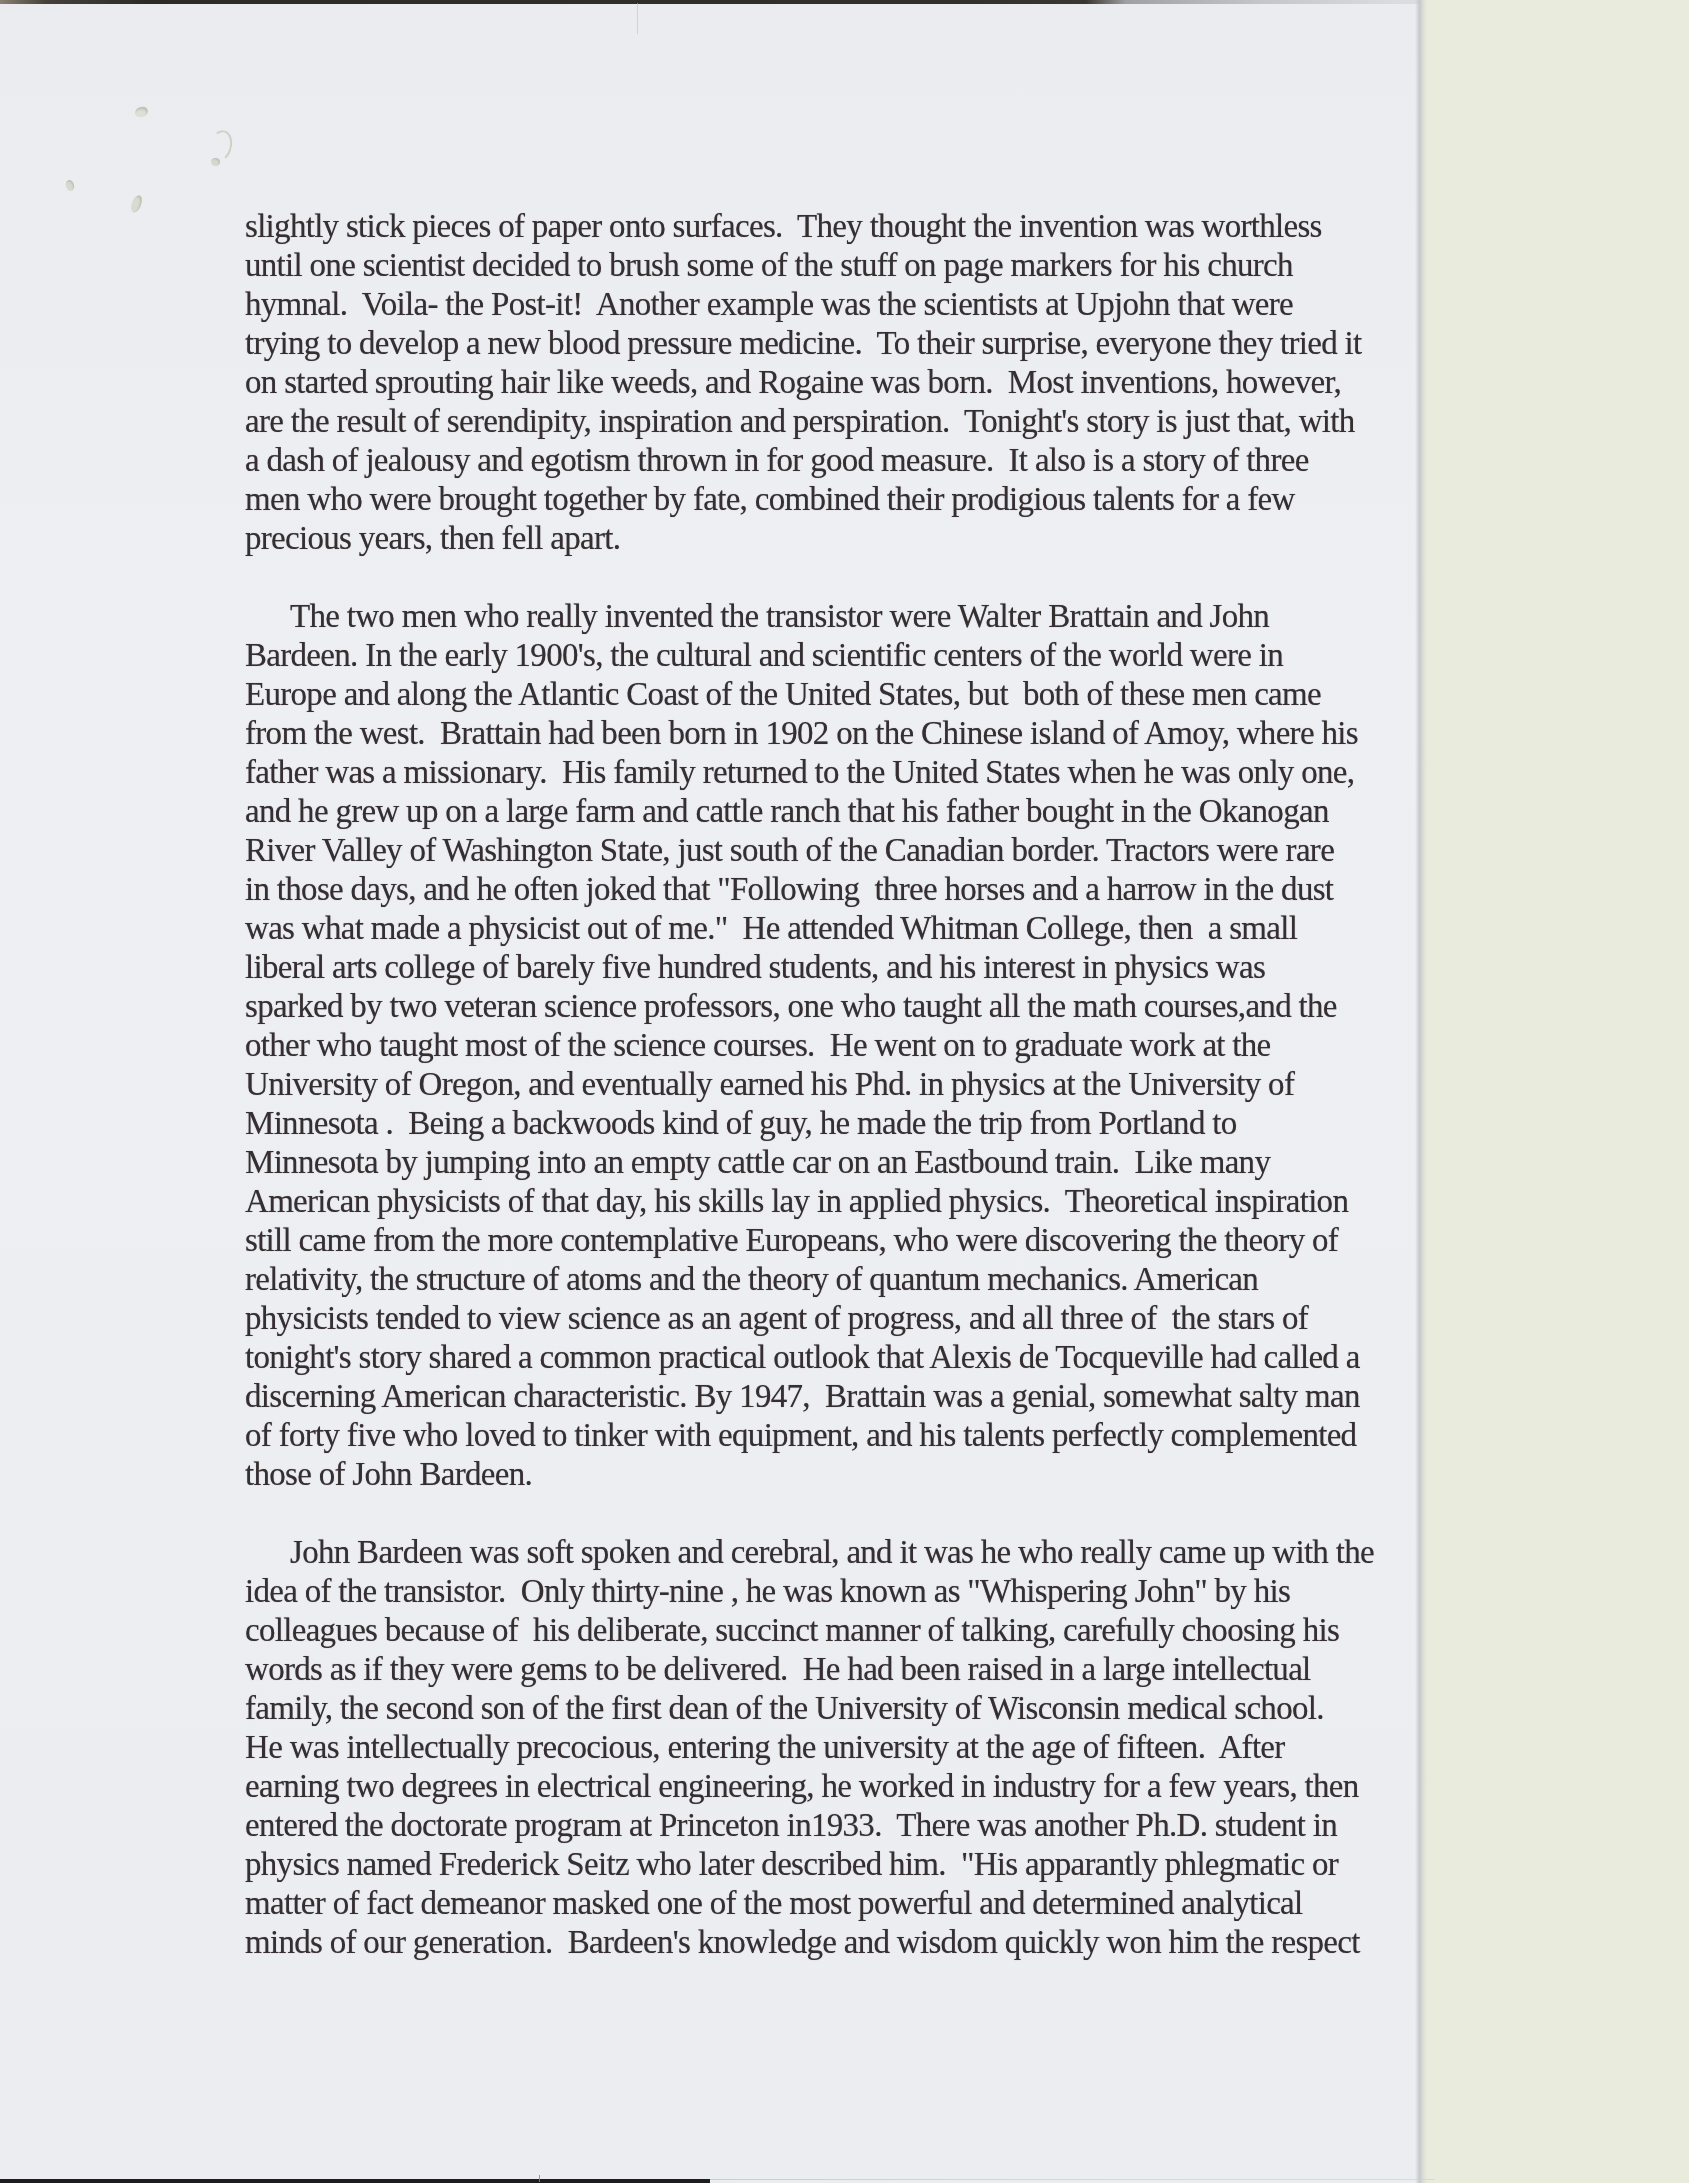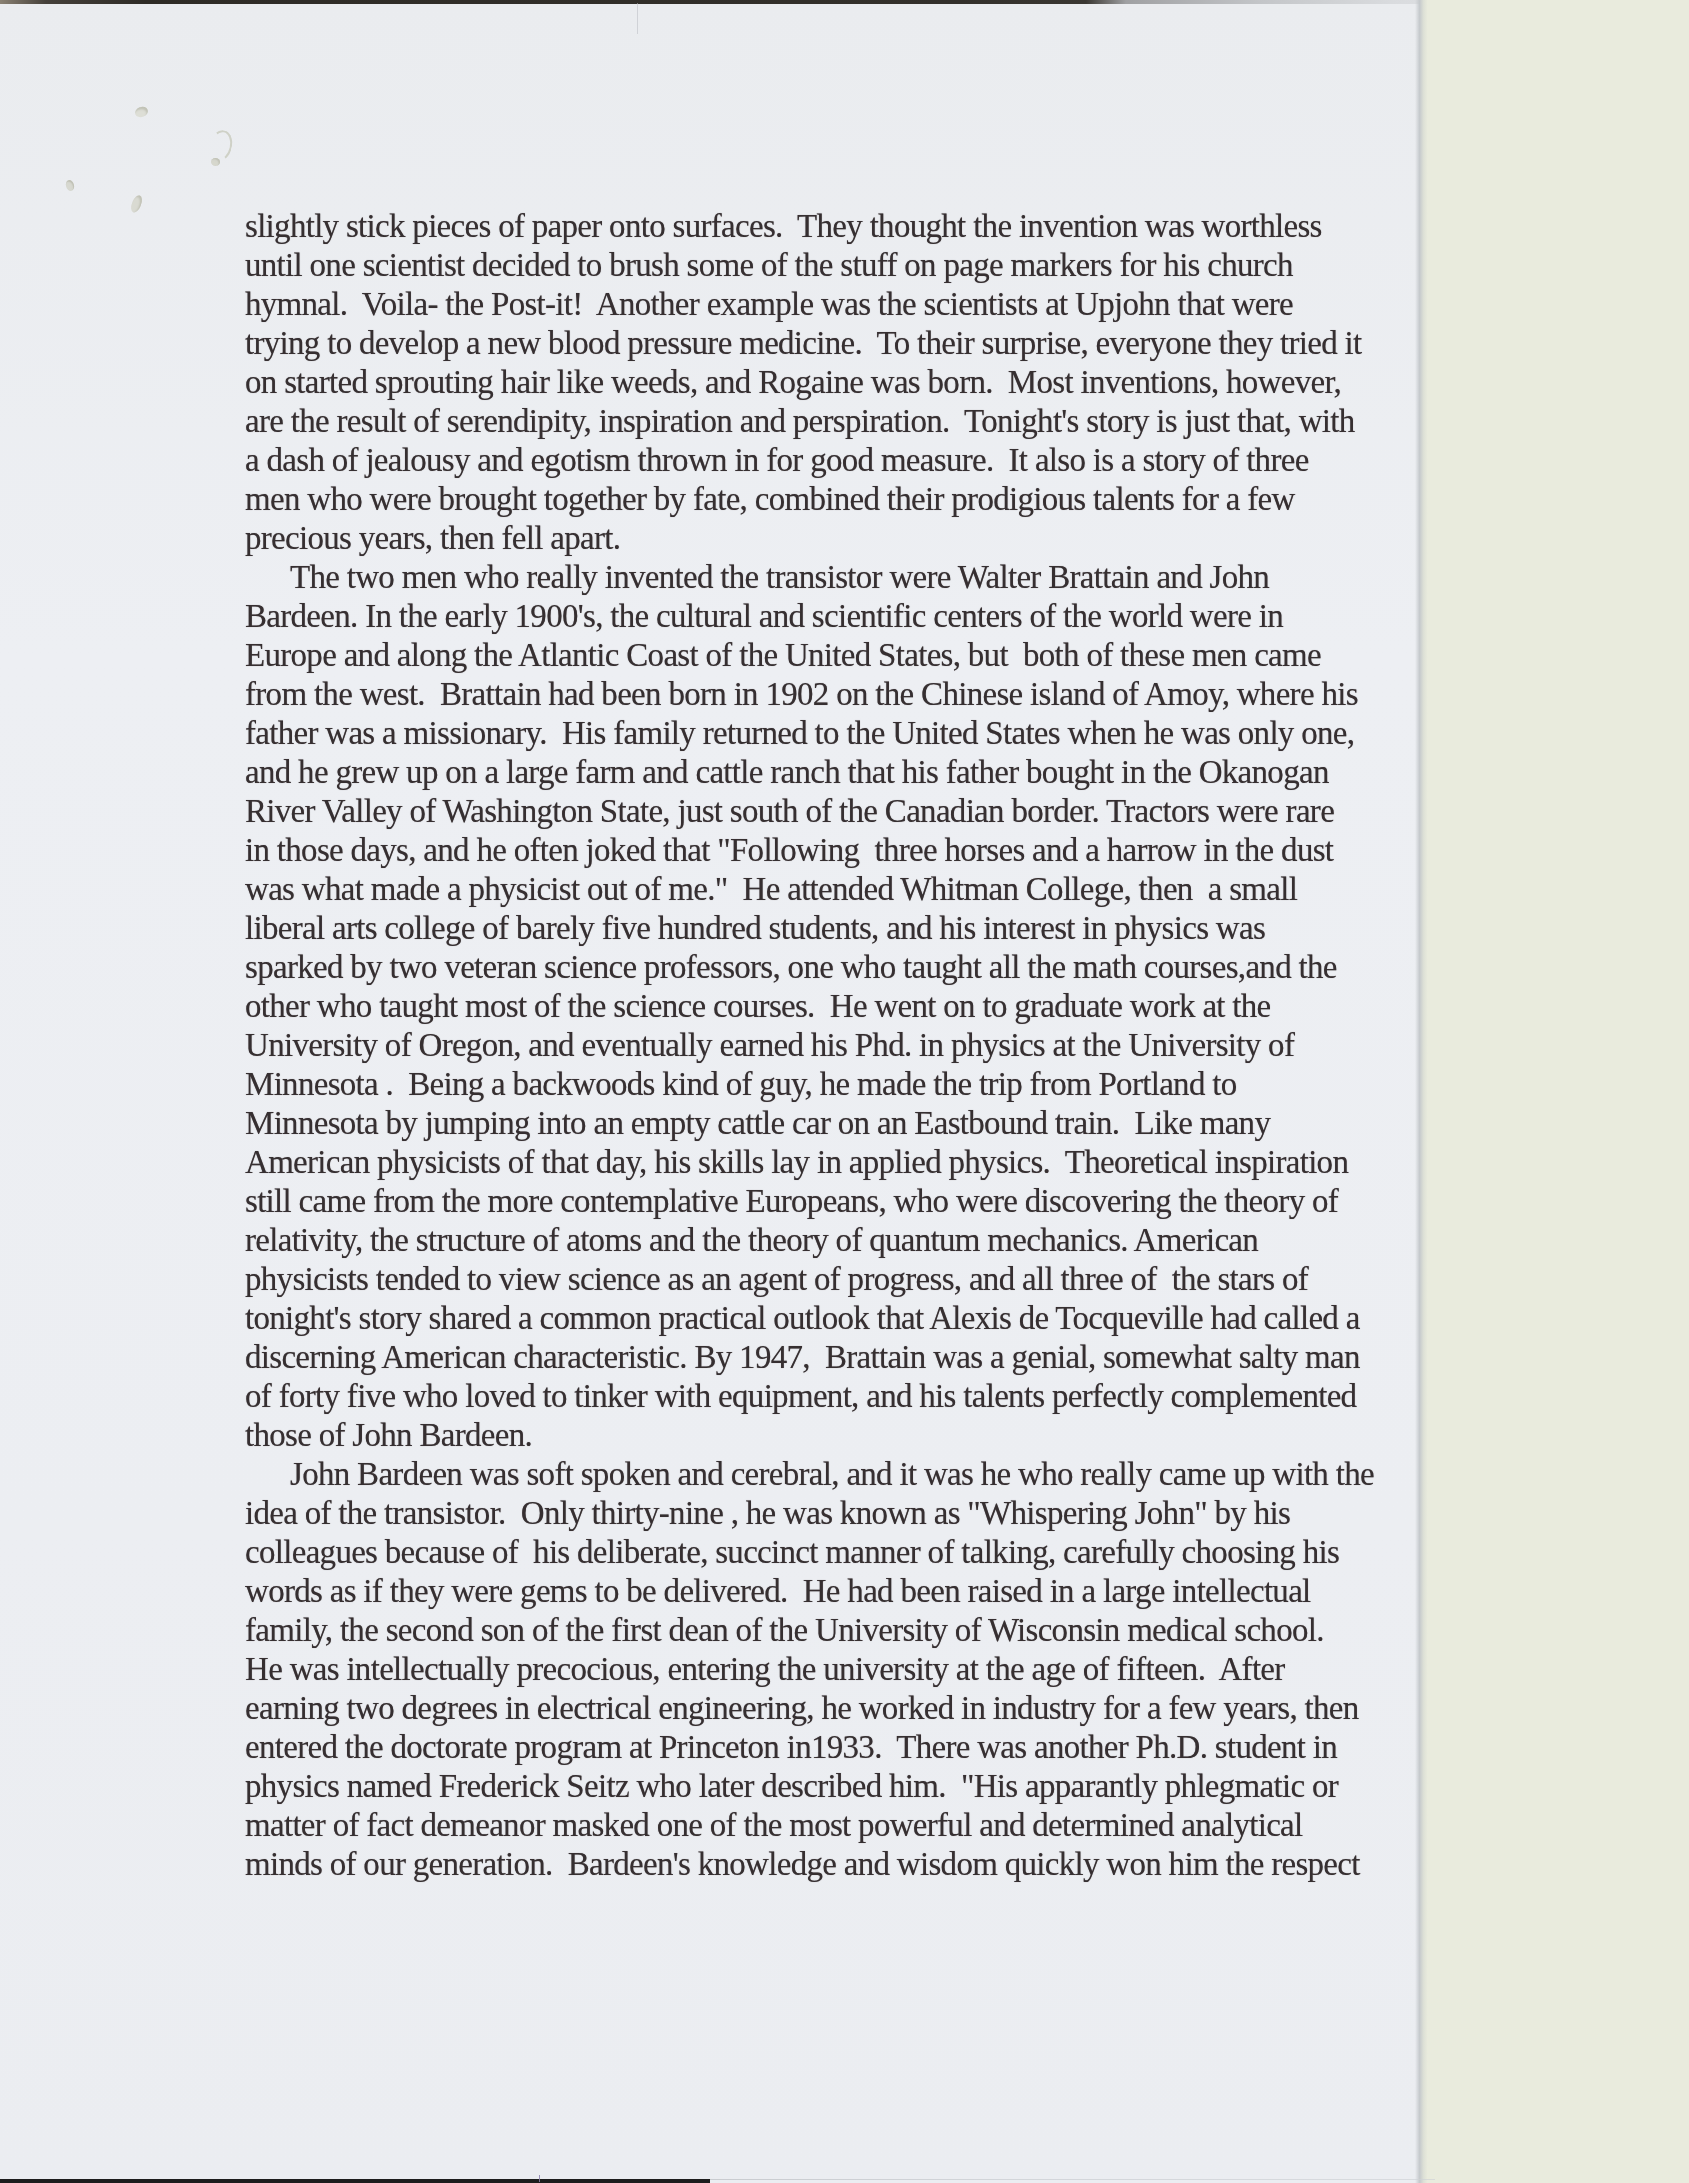--- a/index.html
+++ b/index.html
@@ -79,21 +79,21 @@
   }
 
   
   .text-block {
     position: absolute; left: 245px; top: 207px; width: 1192px;
     font-size: 33px; line-height: 39px; letter-spacing: -0.7px;
     color: #362f31;
     text-shadow: 0 0 0.8px rgba(52, 45, 47, .55);
     white-space: pre;
   }
-  .paragraph + .paragraph { }
+  .paragraph + .paragraph { margin-top: 39px; }
   .paragraph.indent .line:first-child { text-indent: 45px; }
   .line { white-space: pre; }
 </style>
 </head>
 <body>
 
 <div class="page">
 
   <div class="edge-top"></div>
   <div class="hairline-top"></div>

